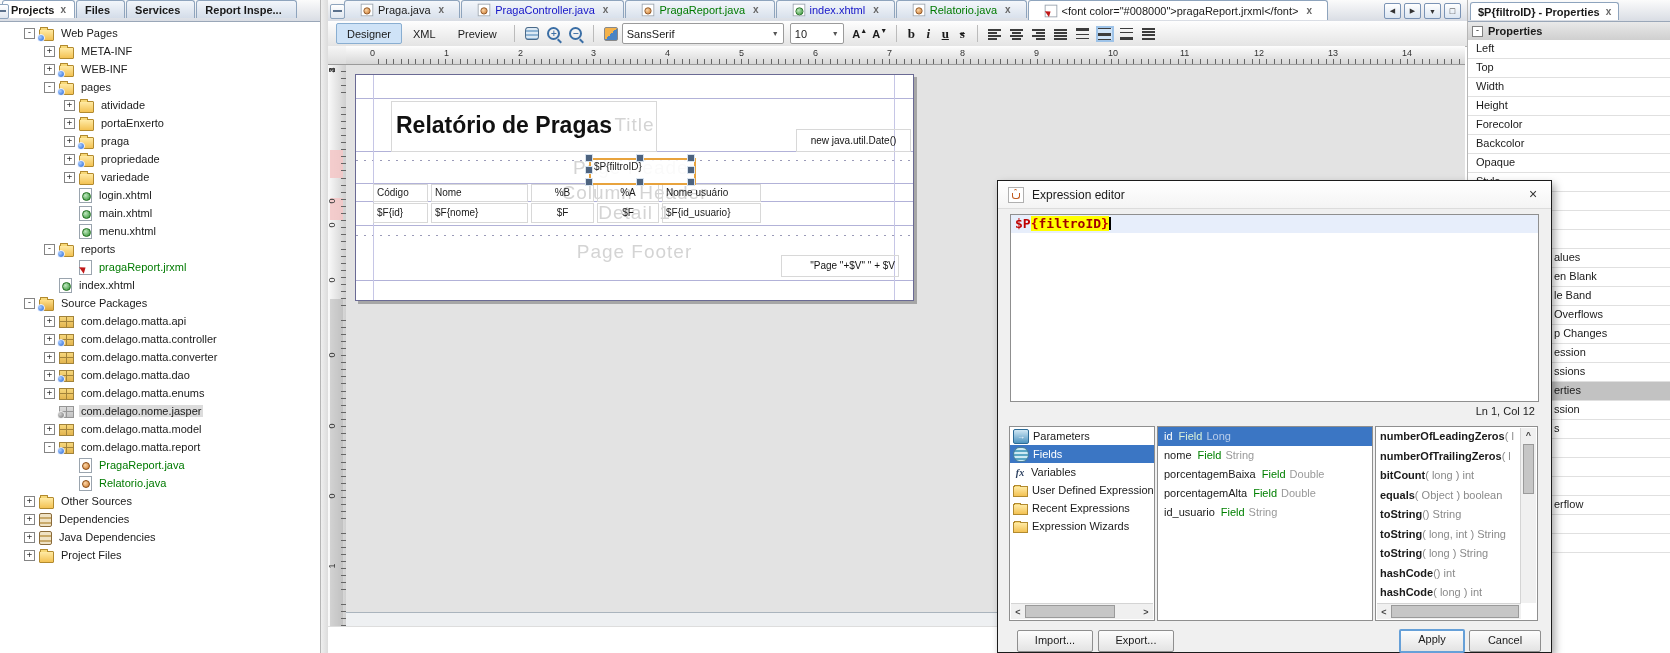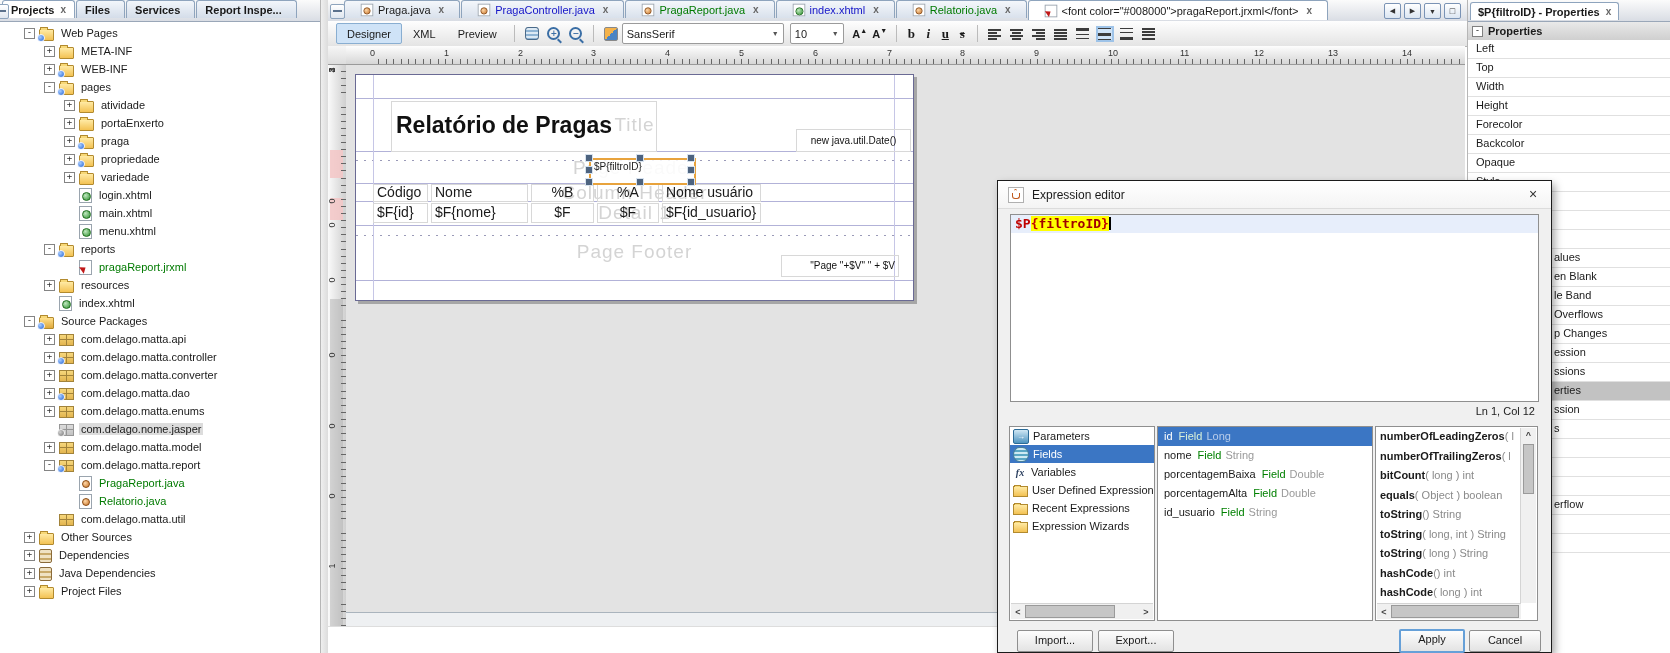--- a/index.html
+++ b/index.html
@@ -140,21 +140,21 @@
   .dotline{position:absolute;left:0;right:0;height:1px;
            background:repeating-linear-gradient(90deg,#9a9ab8 0 2px,transparent 2px 8px)}
   .vguide{position:absolute;top:0;bottom:0;width:1px;background:#c6c6e6}
   .ghost{position:absolute;left:0;width:100%;text-align:center;font-size:19px;color:#d4d4d4;letter-spacing:1px;white-space:nowrap}
   .relem{position:absolute;border:1px solid #d8d8d8;font-size:10px;color:#111;line-height:15px}
   #title-elem{left:35px;top:26px;width:260px;height:49px;font-size:23px;font-weight:bold;line-height:46px;padding-left:4px;white-space:nowrap}
   #date-elem{left:440px;top:54px;width:113px;height:21px;text-align:center;line-height:21px}
   #footer-elem{left:425px;top:180px;width:113px;height:20px;text-align:right;line-height:20px;padding-right:3px}
   .col{position:absolute}
   .c1{left:17px;width:55px}.c2{left:75px;width:97px}.c3{left:175px;width:63px}.c4{left:241px;width:62px}.c5{left:306px;width:99px}
-  .hcell,.dcell{position:absolute;left:0;right:0;border:1px solid #d8d8d8;font-size:14px;padding:0 3px;white-space:nowrap;overflow:hidden}
+  .hcell,.dcell{position:absolute;left:0;right:0;border:1px solid #d8d8d8;font-size:10px;padding:0 3px;white-space:nowrap;overflow:hidden}
   .hcell{top:109px;height:16px;line-height:15px}
   .dcell{top:128px;height:18px;line-height:17px}
   .c3 .hcell,.c4 .hcell,.c3 .dcell,.c4 .dcell{text-align:center}
   #selbox{position:absolute;left:233px;top:83px;width:100px;height:23px;border:2px solid #e8a33d;
           background:rgba(255,255,255,.88);font-size:10px;line-height:14px;padding-left:3px;z-index:5}
   .hd{position:absolute;width:6px;height:6px;background:#4d637f;border:1px solid #d7e2ee;z-index:6}
   .hd:nth-of-type(1){left:229px;top:79px}.hd:nth-of-type(2){left:280px;top:79px}.hd:nth-of-type(3){left:331px;top:79px}
   .hd:nth-of-type(4){left:229px;top:91px}.hd:nth-of-type(5){left:331px;top:91px}
   .hd:nth-of-type(6){left:229px;top:103px}.hd:nth-of-type(7){left:280px;top:103px}.hd:nth-of-type(8){left:331px;top:103px}
   
@@ -324,25 +324,20 @@
           <span class="bdg"></span>
         </span>
         <span class="lbl">reports</span>
       </div>
       <div class="trow lv3 green">
         <span class="exp"></span>
         <span class="ticon jrxml-file-icon"></span>
         <span class="lbl">pragaReport.jrxml</span>
       </div>
       <div class="trow lv2">
-        <span class="exp plus"></span>
-        <span class="ticon folder-icon"></span>
-        <span class="lbl">resources</span>
-      </div>
-      <div class="trow lv2">
         <span class="exp"></span>
         <span class="ticon xhtml-file-icon"></span>
         <span class="lbl">index.xhtml</span>
       </div>
       <div class="trow lv1">
         <span class="exp minus"></span>
         <span class="ticon sources-folder-icon badged">
           <span class="bdg"></span>
         </span>
         <span class="lbl">Source Packages</span>
@@ -397,25 +392,20 @@
       </div>
       <div class="trow lv3 green">
         <span class="exp"></span>
         <span class="ticon java-file-icon"></span>
         <span class="lbl">PragaReport.java</span>
       </div>
       <div class="trow lv3 green">
         <span class="exp"></span>
         <span class="ticon java-file-icon"></span>
         <span class="lbl">Relatorio.java</span>
-      </div>
-      <div class="trow lv2">
-        <span class="exp"></span>
-        <span class="ticon package-icon"></span>
-        <span class="lbl">com.delago.matta.util</span>
       </div>
       <div class="trow lv1">
         <span class="exp plus"></span>
         <span class="ticon folder-icon"></span>
         <span class="lbl">Other Sources</span>
       </div>
       <div class="trow lv1">
         <span class="exp plus"></span>
         <span class="ticon jar-icon"></span>
         <span class="lbl">Dependencies</span>

